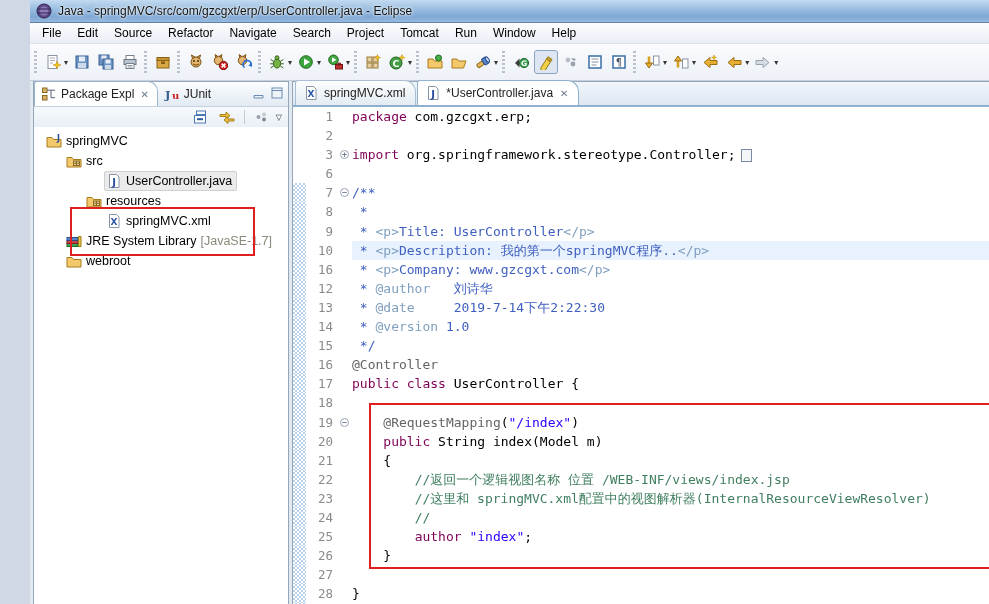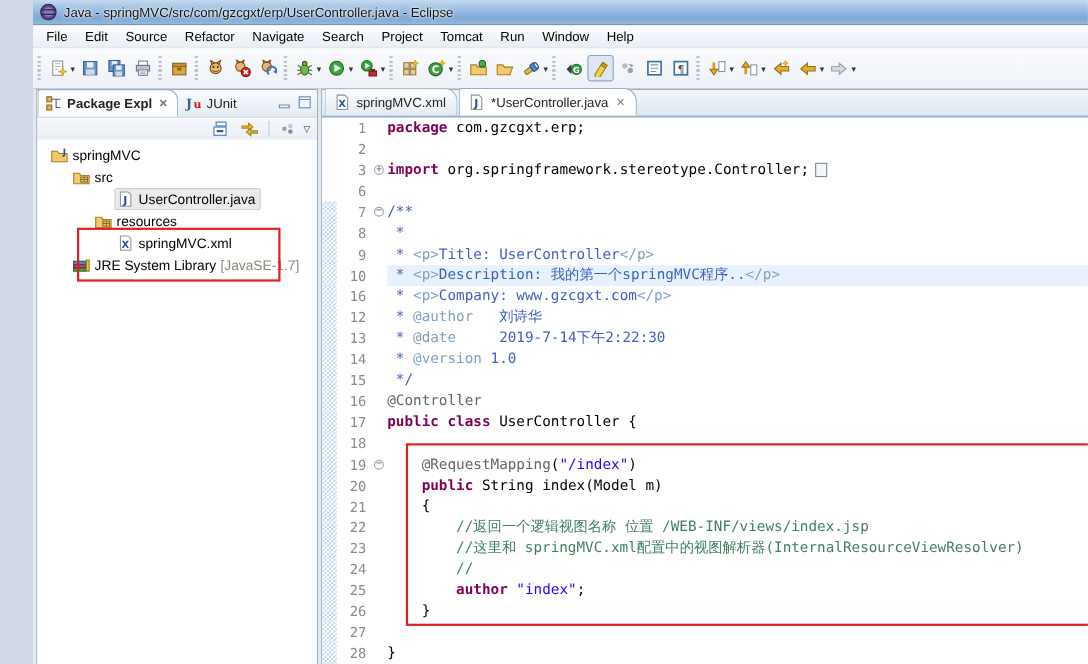--- a/index.html
+++ b/index.html
@@ -27,21 +27,21 @@
   
   .main{display:flex;gap:3px;padding:0 3px;height:526px;background:#e3e9f1;}
   .panel{background:#fff;border:1px solid #93a6ba;box-sizing:border-box;display:flex;flex-direction:column;}
   .explorer{width:256px;}
   .editor-pane{flex:1;position:relative;}
   
   .view-tabs{height:24px;display:flex;align-items:flex-end;background:linear-gradient(#fbfdfe,#e2eaf3);
              border-bottom:1px solid #c2d0df;position:relative;}
   .vtab{display:flex;align-items:center;gap:4px;font-size:12px;padding:3px 8px 3px 6px;height:18px;
         border-radius:3px 10px 0 0;color:#222;}
-  .vtab.active{background:#fff;border:1px solid #9eb4ca;border-bottom:none;font-weight:bold;}
+  .vtab.active{background:#fff;border:1px solid #9eb4ca;border-bottom:none;font-weight:normal;}
   .vclose{color:#6d7b8a;font-size:10px;margin-left:2px;}
   .view-btns{position:absolute;right:3px;top:3px;display:flex;gap:2px;}
   .view-toolbar{height:20px;display:flex;justify-content:flex-end;align-items:center;gap:3px;
                 padding-right:4px;background:linear-gradient(#f7fafc,#e9eff6);}
   .sep-v{width:1px;height:14px;background:#c2cbd6;margin:0 2px;}
   
   .tree{flex:1;position:relative;padding-top:4px;overflow:hidden;background:#fff;}
   .trow{height:20px;display:flex;align-items:center;font-size:12.5px;color:#000;white-space:nowrap;}
   .rowinner{display:flex;align-items:center;gap:4px;padding:1px 4px 1px 1px;border-radius:2px;border:1px solid transparent;}
   .trow.selected .rowinner{background:#ebebeb;border-color:#cfcfcf;}
@@ -61,21 +61,21 @@
   .ann-col.hatch{background-image:
       linear-gradient(45deg,#b9d2ec 25%,transparent 25%,transparent 75%,#b9d2ec 75%),
       linear-gradient(45deg,#b9d2ec 25%,transparent 25%,transparent 75%,#b9d2ec 75%);
       background-size:4px 4px;background-position:0 0,2px 2px;}
   .num-col{width:27px;flex:none;text-align:right;padding-right:4px;color:var(--lnum,#8a8a8a);font-size:12.5px;}
   .fold-col{width:15px;flex:none;display:flex;justify-content:center;}
   .fm{width:9px;height:9px;box-sizing:border-box;border:1px solid #9aa6b8;border-radius:50%;background:#fff;
       color:#55617a;font-size:9px;line-height:7px;text-align:center;margin-top:5px;font-family:"DejaVu Sans Mono",monospace;}
   .ctext{flex:1;}
   .cline.hl .ctext{background:var(--curline,#e8f2fe);}
-  .kw{color:var(--kw,#7F0055);font-weight:bold;}
+  .kw{color:var(--kw,#7F0055);font-weight:normal;}
   .str{color:var(--str,#2A00FF);}
   .com{color:var(--com,#3F7F5F);}
   .jd{color:var(--jd,#3F5FBF);}
   .jdt{color:var(--jdt,#7F9FBF);}
   .ann{color:var(--ann,#646464);}
   .pl{color:#000;}
   .fbox{display:inline-block;width:9px;height:11px;border:1px solid #7a8aa0;background:#f4f6f8;
         vertical-align:middle;margin-left:5px;}
   
   .redbox{position:absolute;border:2px solid #e02020;pointer-events:none;z-index:5;}
@@ -524,20 +524,31 @@
               <span class="icn">
                 <svg viewBox="0 0 16 16" width="16" height="16">
                   <rect x="1" y="10.5" width="11" height="3" fill="#3aa655" stroke="#1c6b33"></rect>
                   <rect x="1" y="7.5" width="11" height="3" fill="#cc4444" stroke="#7d1f1f"></rect>
                   <rect x="1" y="4.5" width="11" height="3" fill="#5588cc" stroke="#2a4d88"></rect>
                   <path d="M12.5 3.5h2.5v10h-2.5z" fill="#e8c44a" stroke="#9c7c10"></path>
                 </svg>
               </span>
               <span>JRE System Library</span>
               <span class="decor"> [JavaSE-1.7]</span>
+            </span>
+          </div>
+          <div class="trow">
+            <span style="width: 30px; flex: 0 0 auto;"></span>
+            <span class="rowinner">
+              <span class="icn">
+                <svg viewBox="0 0 16 16" width="16" height="16">
+                  <path d="M1 4.5h5l1.5 2H15v7.5H1z" fill="#f3c96b" stroke="#a97d1e"></path>
+                </svg>
+              </span>
+              <span>webroot</span>
             </span>
           </div>
         </div>
     </div>
 
     <div class="panel editor-pane">
       <div class="etabs">
           <div class="etab">
             <span class="icn">
               <svg viewBox="0 0 16 16" width="16" height="16">

